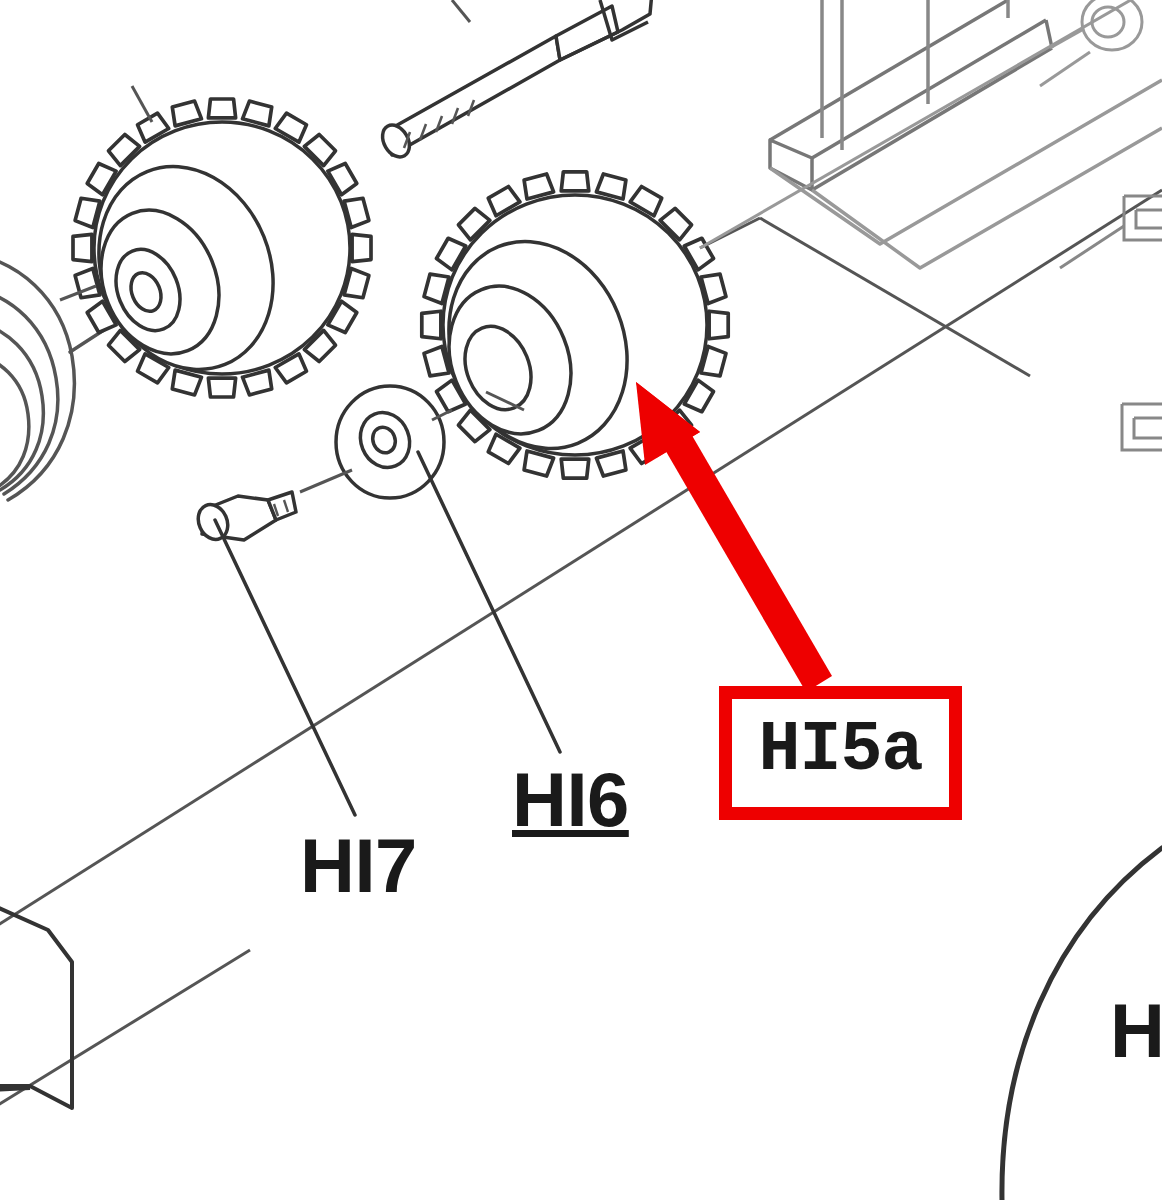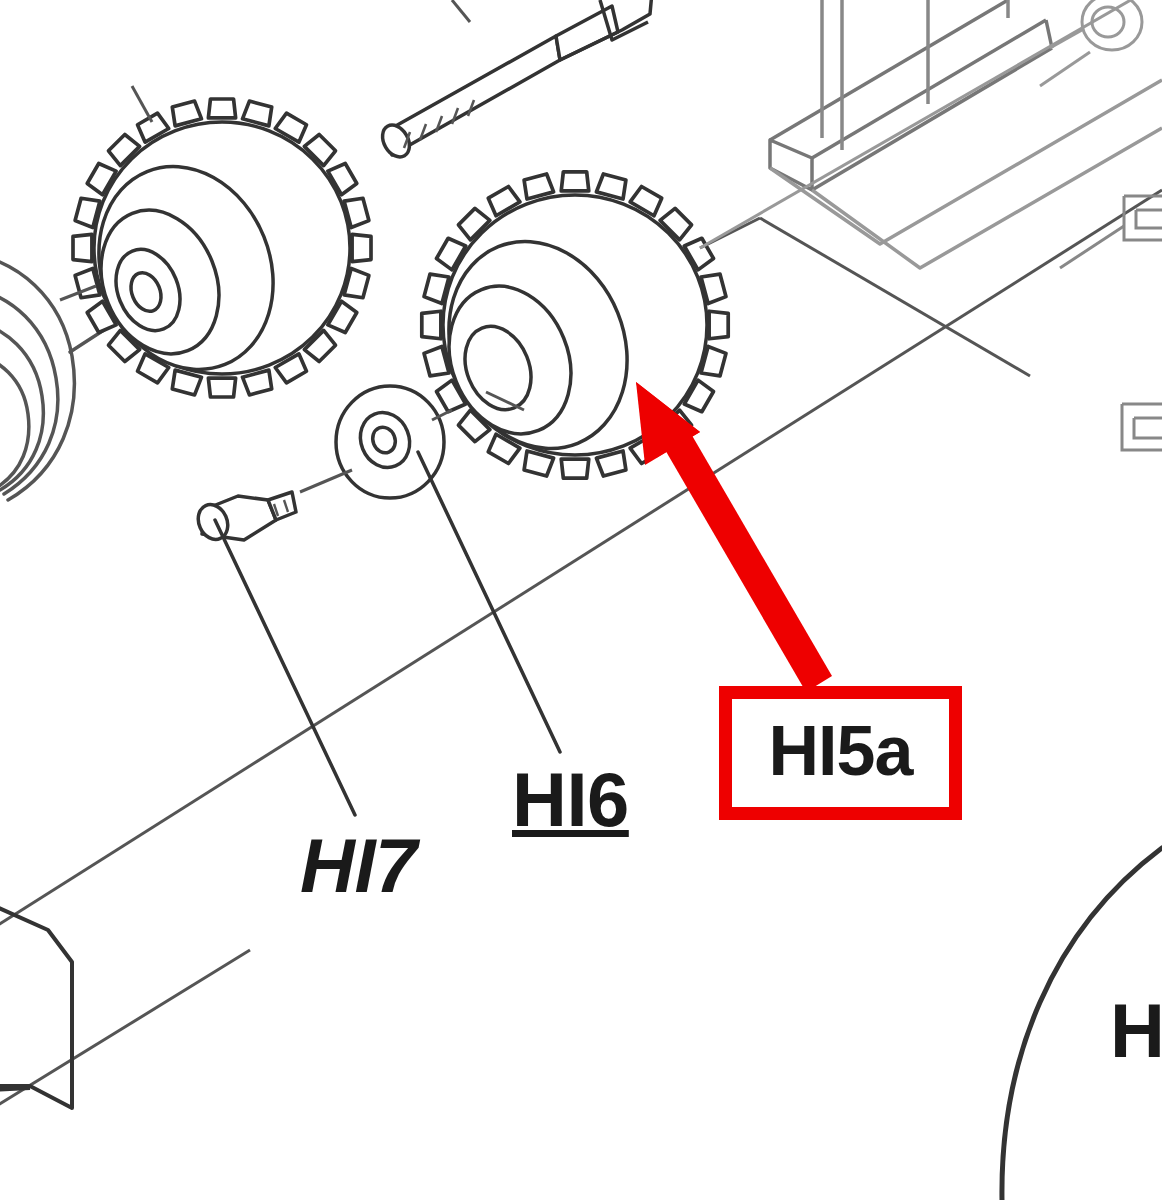--- a/index.html
+++ b/index.html
@@ -31,21 +31,20 @@
     font-weight: bold;
     color: #1a1a1a;
     white-space: nowrap;
     line-height: 1;
     letter-spacing: -0.5px;
   }
   #label-hi7 {
     left: 300px;
     top: 828px;
     font-size: 76px;
-    font-style: italic;
   }
   #label-hi6 {
     left: 512px;
     top: 762px;
     font-size: 76px;
     text-decoration: underline;
   }
   #label-h-partial {
     left: 1110px;
     top: 993px;
@@ -58,21 +57,21 @@
     width: 243px;
     height: 134px;
     box-sizing: border-box;
     border: 13px solid #ee0000;
     background: #ffffff;
     display: flex;
     align-items: center;
     justify-content: center;
   }
   #label-hi5a {
-    font-family: Liberation Sans, sans-serif;
+    font-family: Liberation Mono, monospace;
     font-weight: bold;
     font-size: 70px;
     color: #1a1a1a;
     line-height: 1;
     letter-spacing: -1px;
     margin-top: -4px;
   }
 </style>
 </head>
 <body>

